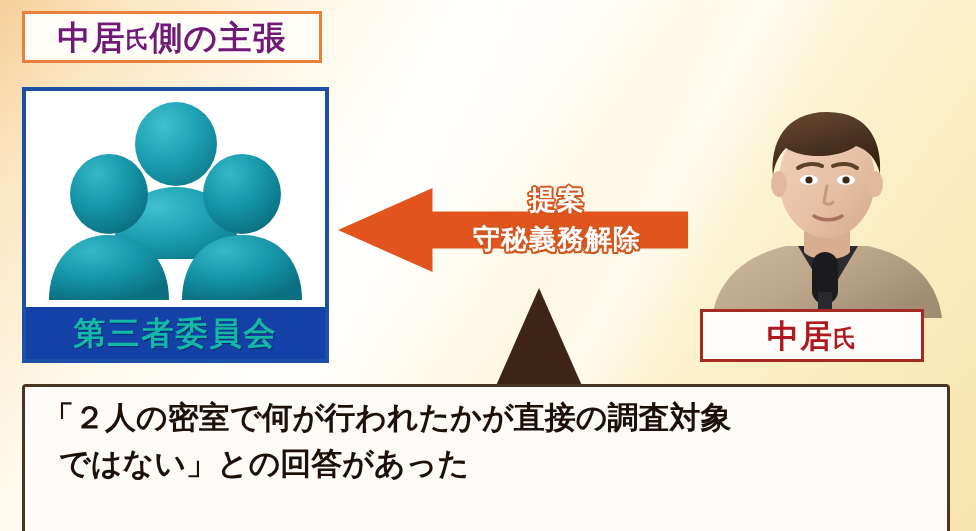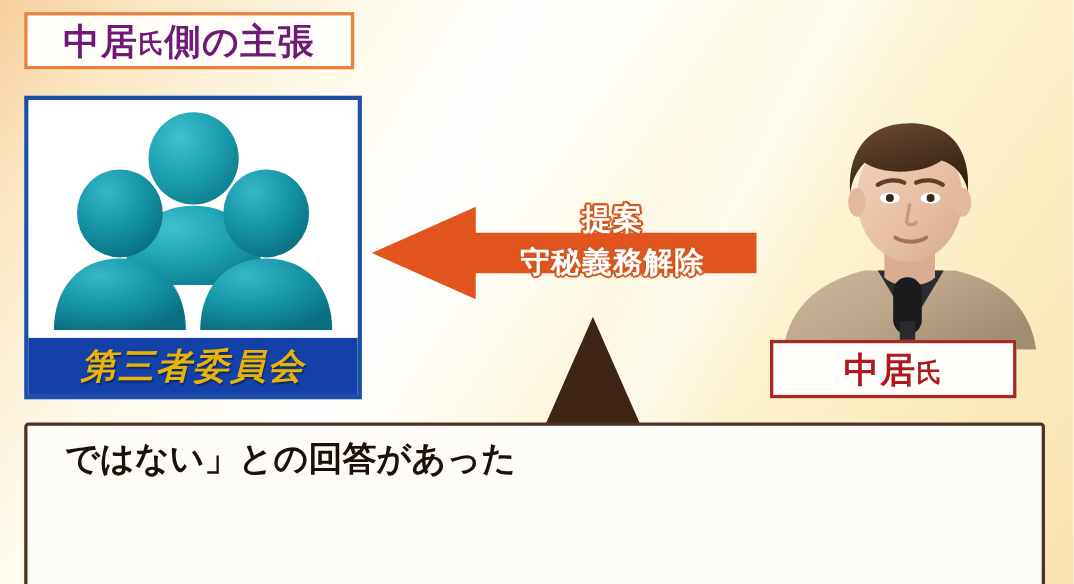--- a/index.html
+++ b/index.html
@@ -77,30 +77,29 @@
   }
   .committee-illus {
     position: relative;
     flex: 1 1 auto;
     background: #ffffff;
     overflow: hidden;
   }
   .committee-label {
     flex: 0 0 52px;
     background: #1341a8;
-    color: #eab308;
+    color: #14b8a6;
     font-size: 32px;
     font-weight: bold;
     letter-spacing: 2px;
     display: flex;
     align-items: center;
     justify-content: center;
     line-height: 1;
     text-shadow: 1px 1px 1px rgba(0,0,0,0.35);
-    font-style: italic;
   }
 
   
   .arrow-wrap {
     position: absolute;
     left: 338px;
     top: 188px;
     width: 350px;
     height: 84px;
   }
@@ -304,16 +303,17 @@
       <rect x="112" y="156" width="26" height="52" rx="13" fill="#1b1b1e"></rect>
       <rect x="118" y="196" width="14" height="26" fill="#2a2a2e"></rect>
     </svg>
   </div>
 
   <div class="name-plate">
     <span class="name-text"><span>中居</span><span class="small">氏</span></span>
   </div>
 
   <div class="caption-box">
+    <div class="caption-line">「２人の密室で何が行われたかが直接の調査対象</div>
     <div class="caption-line indent">ではない」との回答があった</div>
   </div>
 
 </div>
 
 </body></html>

